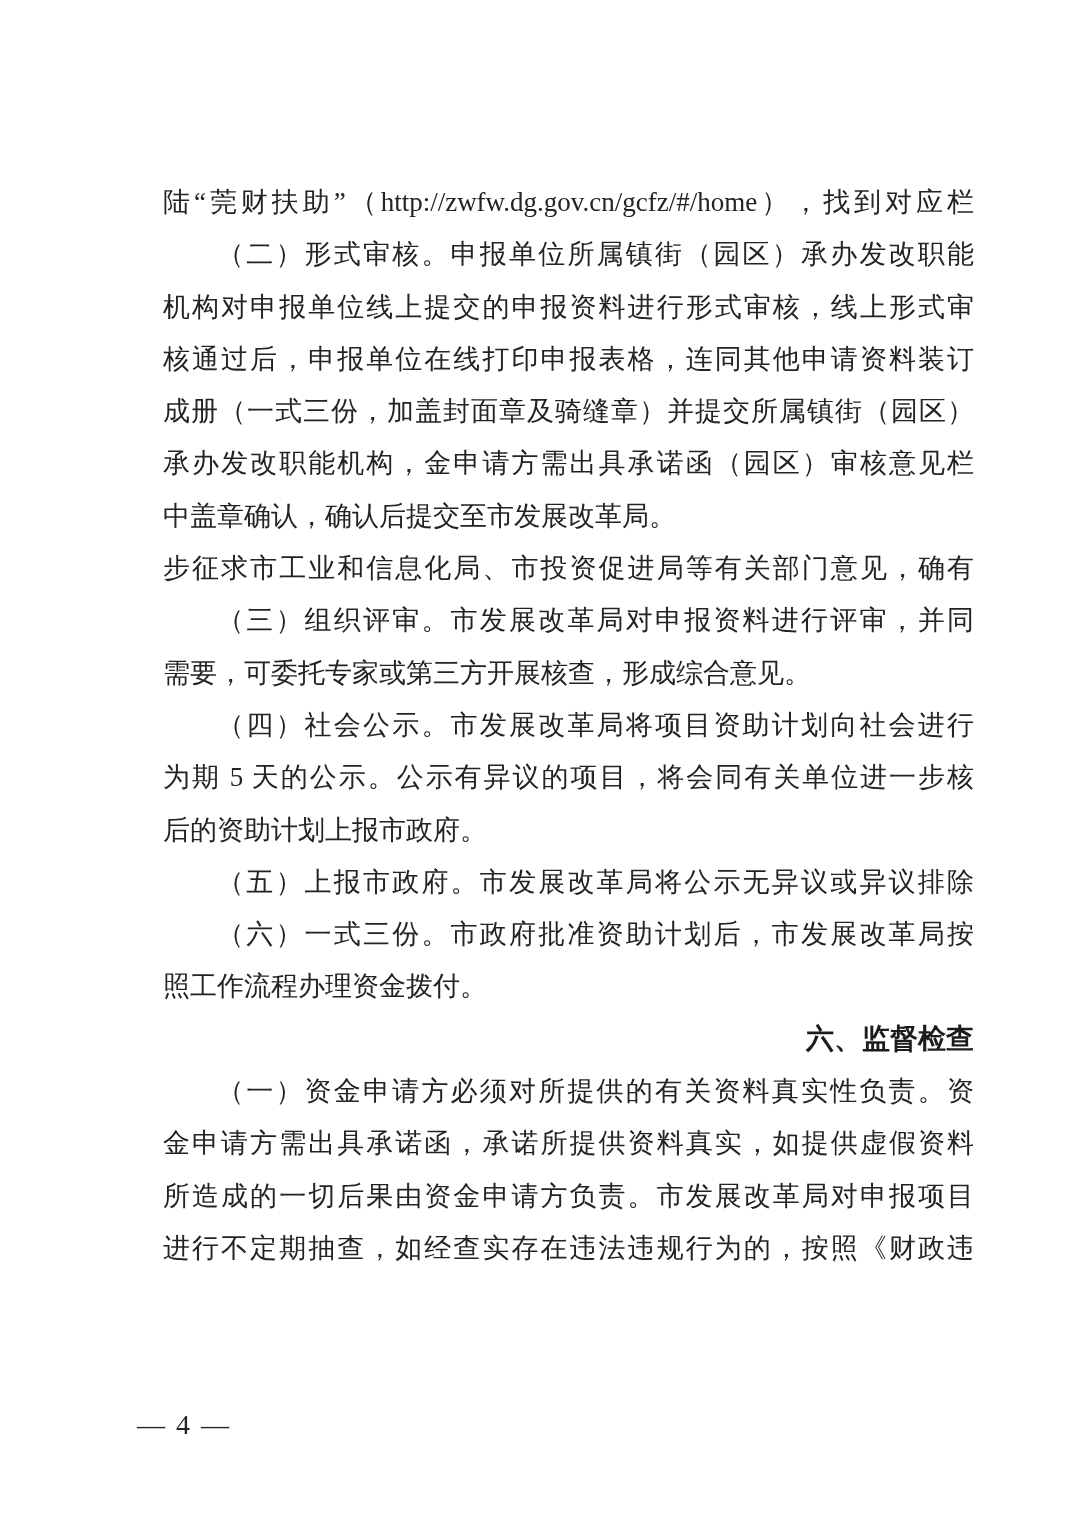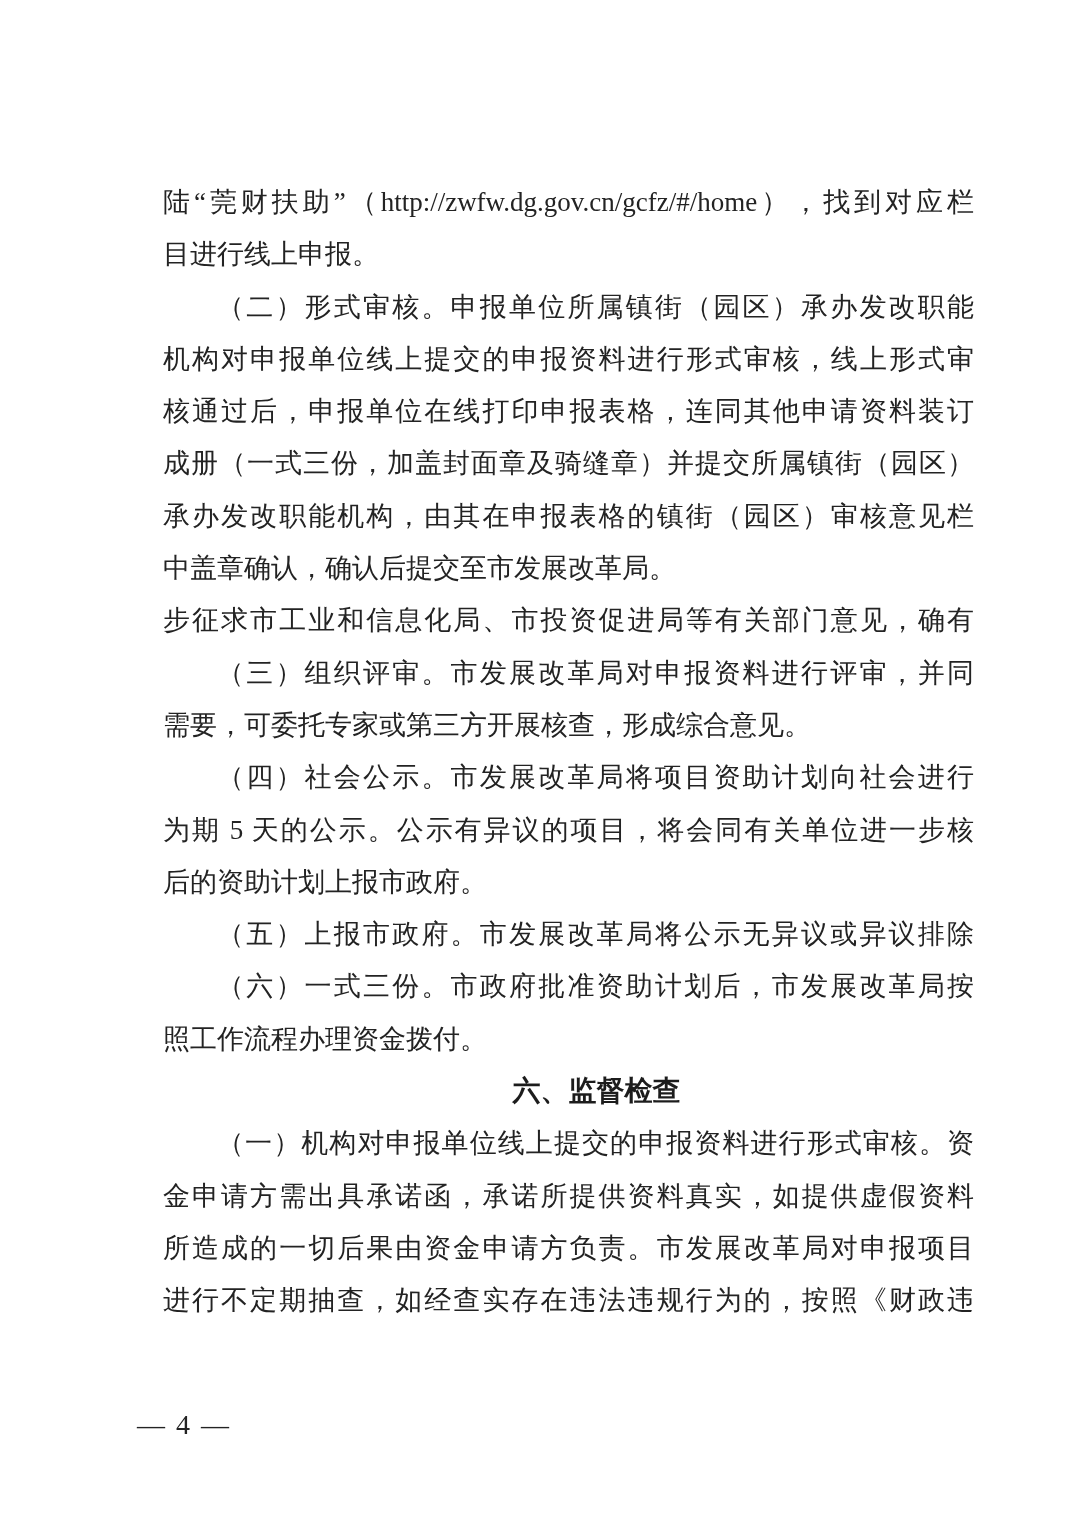--- a/index.html
+++ b/index.html
@@ -36,55 +36,54 @@
   }
   .line.indent {
     text-indent: 2em;
   }
   .line.heading {
     font-family: "Liberation Sans", "DejaVu Sans", sans-serif;
     font-weight: 700;
     font-size: 28px;
     color: #1c1c1c;
     text-align-last: auto;
-    text-align: center;
+    text-align: right;
   }
   .pagenum {
     position: absolute;
     left: 137px;
     top: 1405px;
     font-family: "Liberation Serif", "DejaVu Serif", serif;
     font-size: 28px;
     line-height: 40px;
     color: #232323;
     letter-spacing: 2px;
   }
 </style>
 </head>
 <body>
 
 <div class="page">
   <div class="textblock">
     <div class="line fill">陆“莞财扶助”（http://zwfw.dg.gov.cn/gcfz/#/home），找到对应栏</div>
-    <div class="line">目进行线上申报。</div>
     <div class="line indent fill">（二）形式审核。申报单位所属镇街（园区）承办发改职能</div>
     <div class="line fill">机构对申报单位线上提交的申报资料进行形式审核，线上形式审</div>
     <div class="line fill">核通过后，申报单位在线打印申报表格，连同其他申请资料装订</div>
     <div class="line fill">成册（一式三份，加盖封面章及骑缝章）并提交所属镇街（园区）</div>
-    <div class="line fill">承办发改职能机构，由其在申报表格的镇街（园区）审核意见栏</div>
+    <div class="line fill">承办发改职能机构，金申请方需出具承诺函（园区）审核意见栏</div>
     <div class="line">中盖章确认，确认后提交至市发展改革局。</div>
     <div class="line fill">步征求市工业和信息化局、市投资促进局等有关部门意见，确有</div>
     <div class="line indent fill">（三）组织评审。市发展改革局对申报资料进行评审，并同</div>
     <div class="line">需要，可委托专家或第三方开展核查，形成综合意见。</div>
     <div class="line indent fill">（四）社会公示。市发展改革局将项目资助计划向社会进行</div>
     <div class="line fill">为期 5 天的公示。公示有异议的项目，将会同有关单位进一步核</div>
     <div class="line">后的资助计划上报市政府。</div>
     <div class="line indent fill">（五）上报市政府。市发展改革局将公示无异议或异议排除</div>
     <div class="line indent fill">（六）一式三份。市政府批准资助计划后，市发展改革局按</div>
     <div class="line">照工作流程办理资金拨付。</div>
     <div class="line indent heading">六、监督检查</div>
-    <div class="line indent fill">（一）机构对申报单位线上提交的申报资料进行形式审核。资</div>
+    <div class="line indent fill">（一）资金申请方必须对所提供的有关资料真实性负责。资</div>
     <div class="line fill">金申请方需出具承诺函，承诺所提供资料真实，如提供虚假资料</div>
     <div class="line fill">所造成的一切后果由资金申请方负责。市发展改革局对申报项目</div>
     <div class="line fill">进行不定期抽查，如经查实存在违法违规行为的，按照《财政违</div>
   </div>
   <div class="pagenum">— 4 —</div>
 </div>
 
 </body></html>

